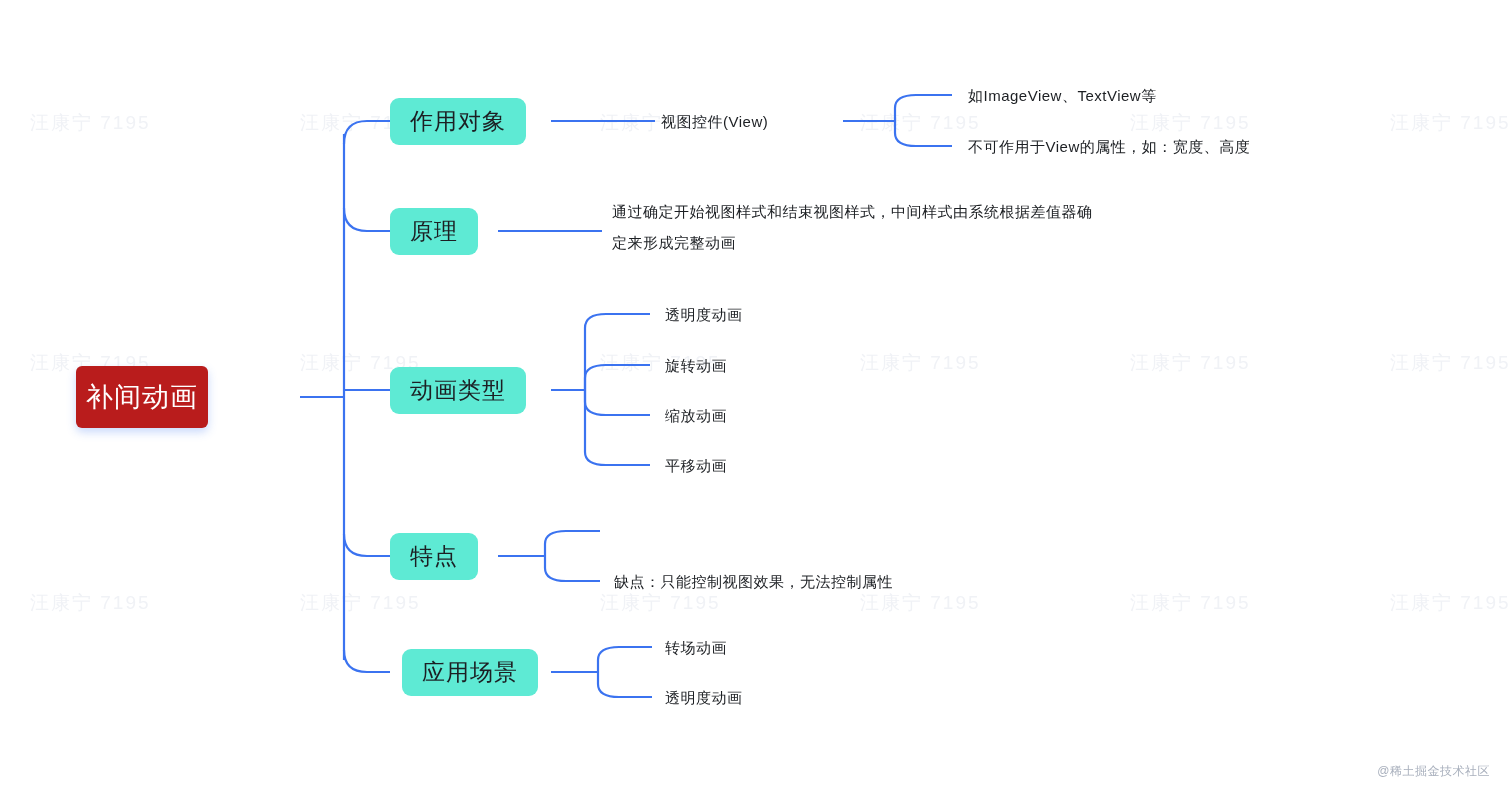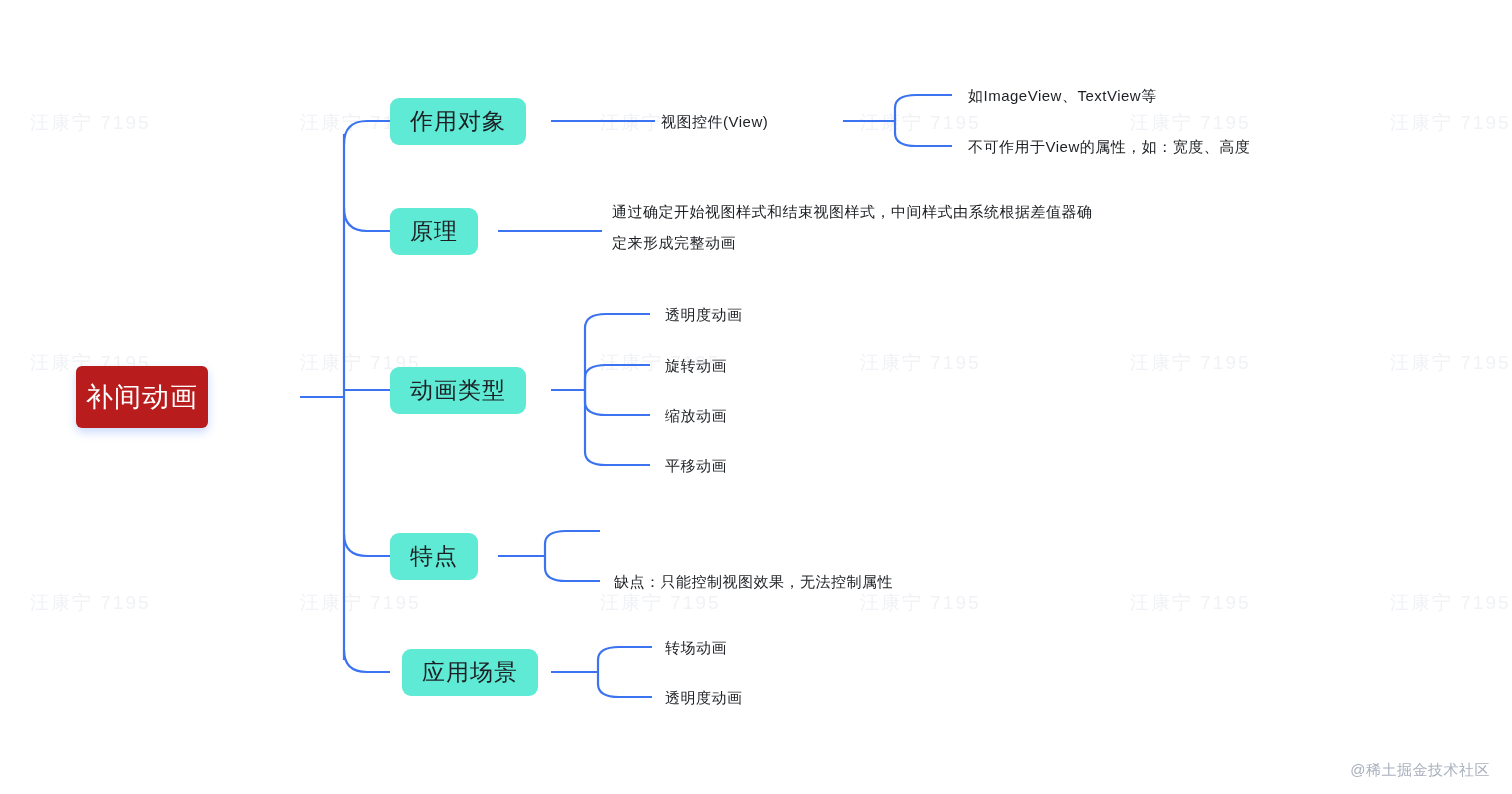--- a/index.html
+++ b/index.html
@@ -66,21 +66,21 @@
     letter-spacing: 2px;
     user-select: none;
     pointer-events: none;
     white-space: pre;
   }
   .footer-mark {
     position: absolute;
     right: 22px;
     bottom: 14px;
     color: #a9b0bd;
-    font-size: 15px;
+    font-size: 12px;
     letter-spacing: 0.5px;
     white-space: pre;
   }
 </style>
 </head>
 <body>
 
 <div id="stage">
 
   <div id="watermark-layer">

